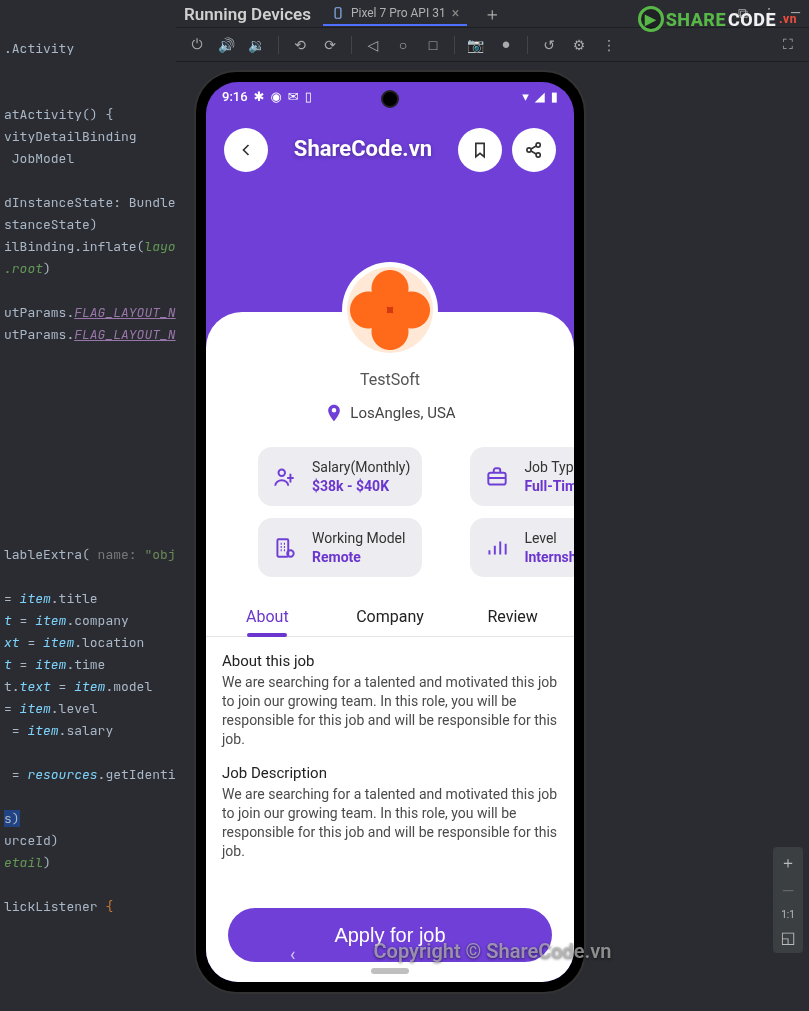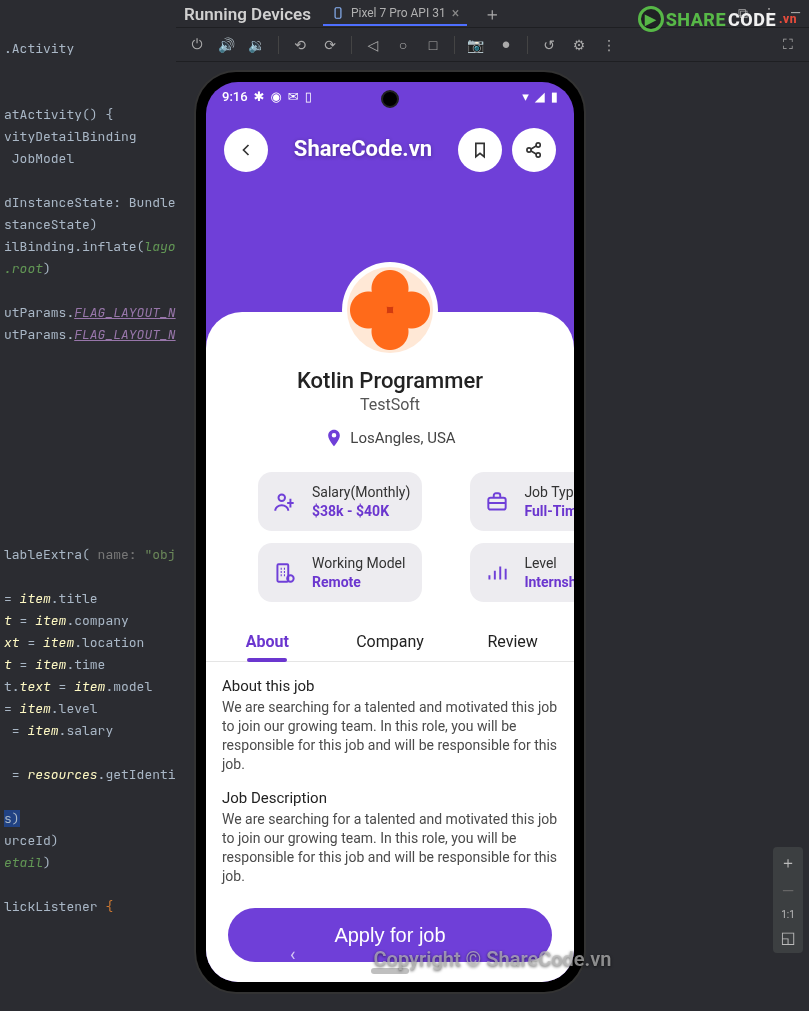--- a/index.html
+++ b/index.html
@@ -14,21 +14,21 @@
 }
 .code-bg {
   position: absolute; left: 0; top: 30px; width: 180px;
   padding: 8px 0 8px 4px;
   font-family: "JetBrains Mono", "Consolas", monospace;
   font-size: 13px; line-height: 22px;
   color: #a9b7c6; white-space: pre; overflow: hidden;
 }
 .code-bg .kw { color: #cc7832; }
 .code-bg .str { color: #6a8759; }
-.code-bg .fld { color: #fef9c3; font-style: italic; }
+.code-bg .fld { color: #7dd3fc; font-style: italic; }
 .code-bg .const { color: #9876aa; font-style: italic; text-decoration: underline; }
 .code-bg .param { color: #629755; font-style: italic; }
 .code-bg .hint { color: #787878; }
 .rd-panel {
   position: absolute; left: 176px; top: 0; right: 0; bottom: 0;
   background: #2b2c31; display: flex; flex-direction: column;
 }
 .rd-titlebar {
   height: 28px; display: flex; align-items: center; gap: 12px;
   padding: 0 8px; border-bottom: 1px solid #1e1f22;
@@ -110,35 +110,35 @@
 .info-card {
   background: #edecf0; border-radius: 14px; padding: 12px 12px;
   display: flex; align-items: center; gap: 12px; margin-left: 36px;
 }
 .info-card .ic { width: 30px; height: 30px; display: flex; align-items: center; justify-content: center; }
 .info-card .ic svg { width: 26px; height: 26px; stroke: #6f3fd8; fill: none; stroke-width: 1.8; }
 .info-card .lbl { font-size: 14px; color: #333; }
 .info-card .val { font-size: 14px; color: #6b36cf; font-weight: 700; margin-top: 3px; }
 .tabs { display: flex; border-bottom: 1px solid #e5e5e5; margin-top: 10px; }
 .tab { flex: 1; text-align: center; padding: 12px 0 10px; font-size: 16px; color: #222; cursor: pointer; position: relative; }
-.tab.active { color: #6b36cf; font-weight: 700; }
+.tab.active { color: #6b36cf; font-weight: 400; }
 .tab.active::after { content: ""; position: absolute; bottom: -1px; left: 50%; transform: translateX(-50%); width: 40px; height: 4px; background: #6b36cf; border-radius: 3px; }
 .job-body { padding: 14px 16px; color: #4b4b4b; font-size: 14px; line-height: 1.35; flex: 1; overflow: hidden; }
 .job-body h4 { color: #222; font-size: 15px; font-weight: 400; margin-bottom: 2px; margin-top: 14px; }
 .job-body h4:first-child { margin-top: 0; }
 .apply-wrap { padding: 10px 22px 20px; position: relative; }
 .apply-btn {
   width: 100%; height: 54px; border-radius: 28px; background: #6f3fd8;
   color: #fff; font-size: 20px; font-weight: 500; border: none;
   display: flex; align-items: center; justify-content: center; cursor: pointer;
 }
 .nav-indicator { position: absolute; bottom: 8px; left: 50%; transform: translateX(-50%); width: 38px; height: 6px; background: rgba(0,0,0,.25); border-radius: 4px; }
 .nav-back-caret { position: absolute; bottom: 18px; left: 84px; color: rgba(255,255,255,.7); font-size: 18px; }
 .watermark-text {
-  position: absolute; bottom: 40px; left: 50%; transform: translateX(-50%);
+  position: absolute; bottom: 48px; left: 50%; transform: translateX(-50%);
   color: rgba(190,190,190,.7); font-size: 20px; font-weight: 600;
   text-shadow: 0 1px 3px rgba(0,0,0,.6); z-index: 40; pointer-events: none;
 }
 .watermark-logo {
   position: absolute; top: 6px; right: 12px; z-index: 60;
   display: flex; align-items: center; gap: 2px; color: #fff; font-weight: 800;
   font-size: 18px; letter-spacing: .5px; pointer-events: none;
 }
 .watermark-logo .circ { width: 26px; height: 26px; border: 3px solid #57b847; border-radius: 50%; display: flex; align-items: center; justify-content: center; color: #57b847; font-size: 14px; font-weight: 900; background: rgba(0,0,0,.25); }
 .watermark-logo .share { color: #57b847; }
@@ -287,21 +287,20 @@
                 </svg>
             </div>
           </div>
         </div>
 
         <div class="sheet">
           <div class="avatar">
             <div class="avatar-art"></div>
           </div>
           <div class="job-head">
-            <div class="job-title">Kotlin Programmer</div>
             <div class="job-company">TestSoft</div>
             <div class="job-loc">
               <svg viewBox="0 0 24 24">
                   <path d="M12 2C8 2 5 5 5 9c0 5 7 13 7 13s7-8 7-13c0-4-3-7-7-7zm0 9.5A2.5 2.5 0 1 1 12 6a2.5 2.5 0 0 1 0 5.5z"></path>
                 </svg>
               <span>LosAngles, USA</span>
             </div>
           </div>
 
           <div class="info-grid">

